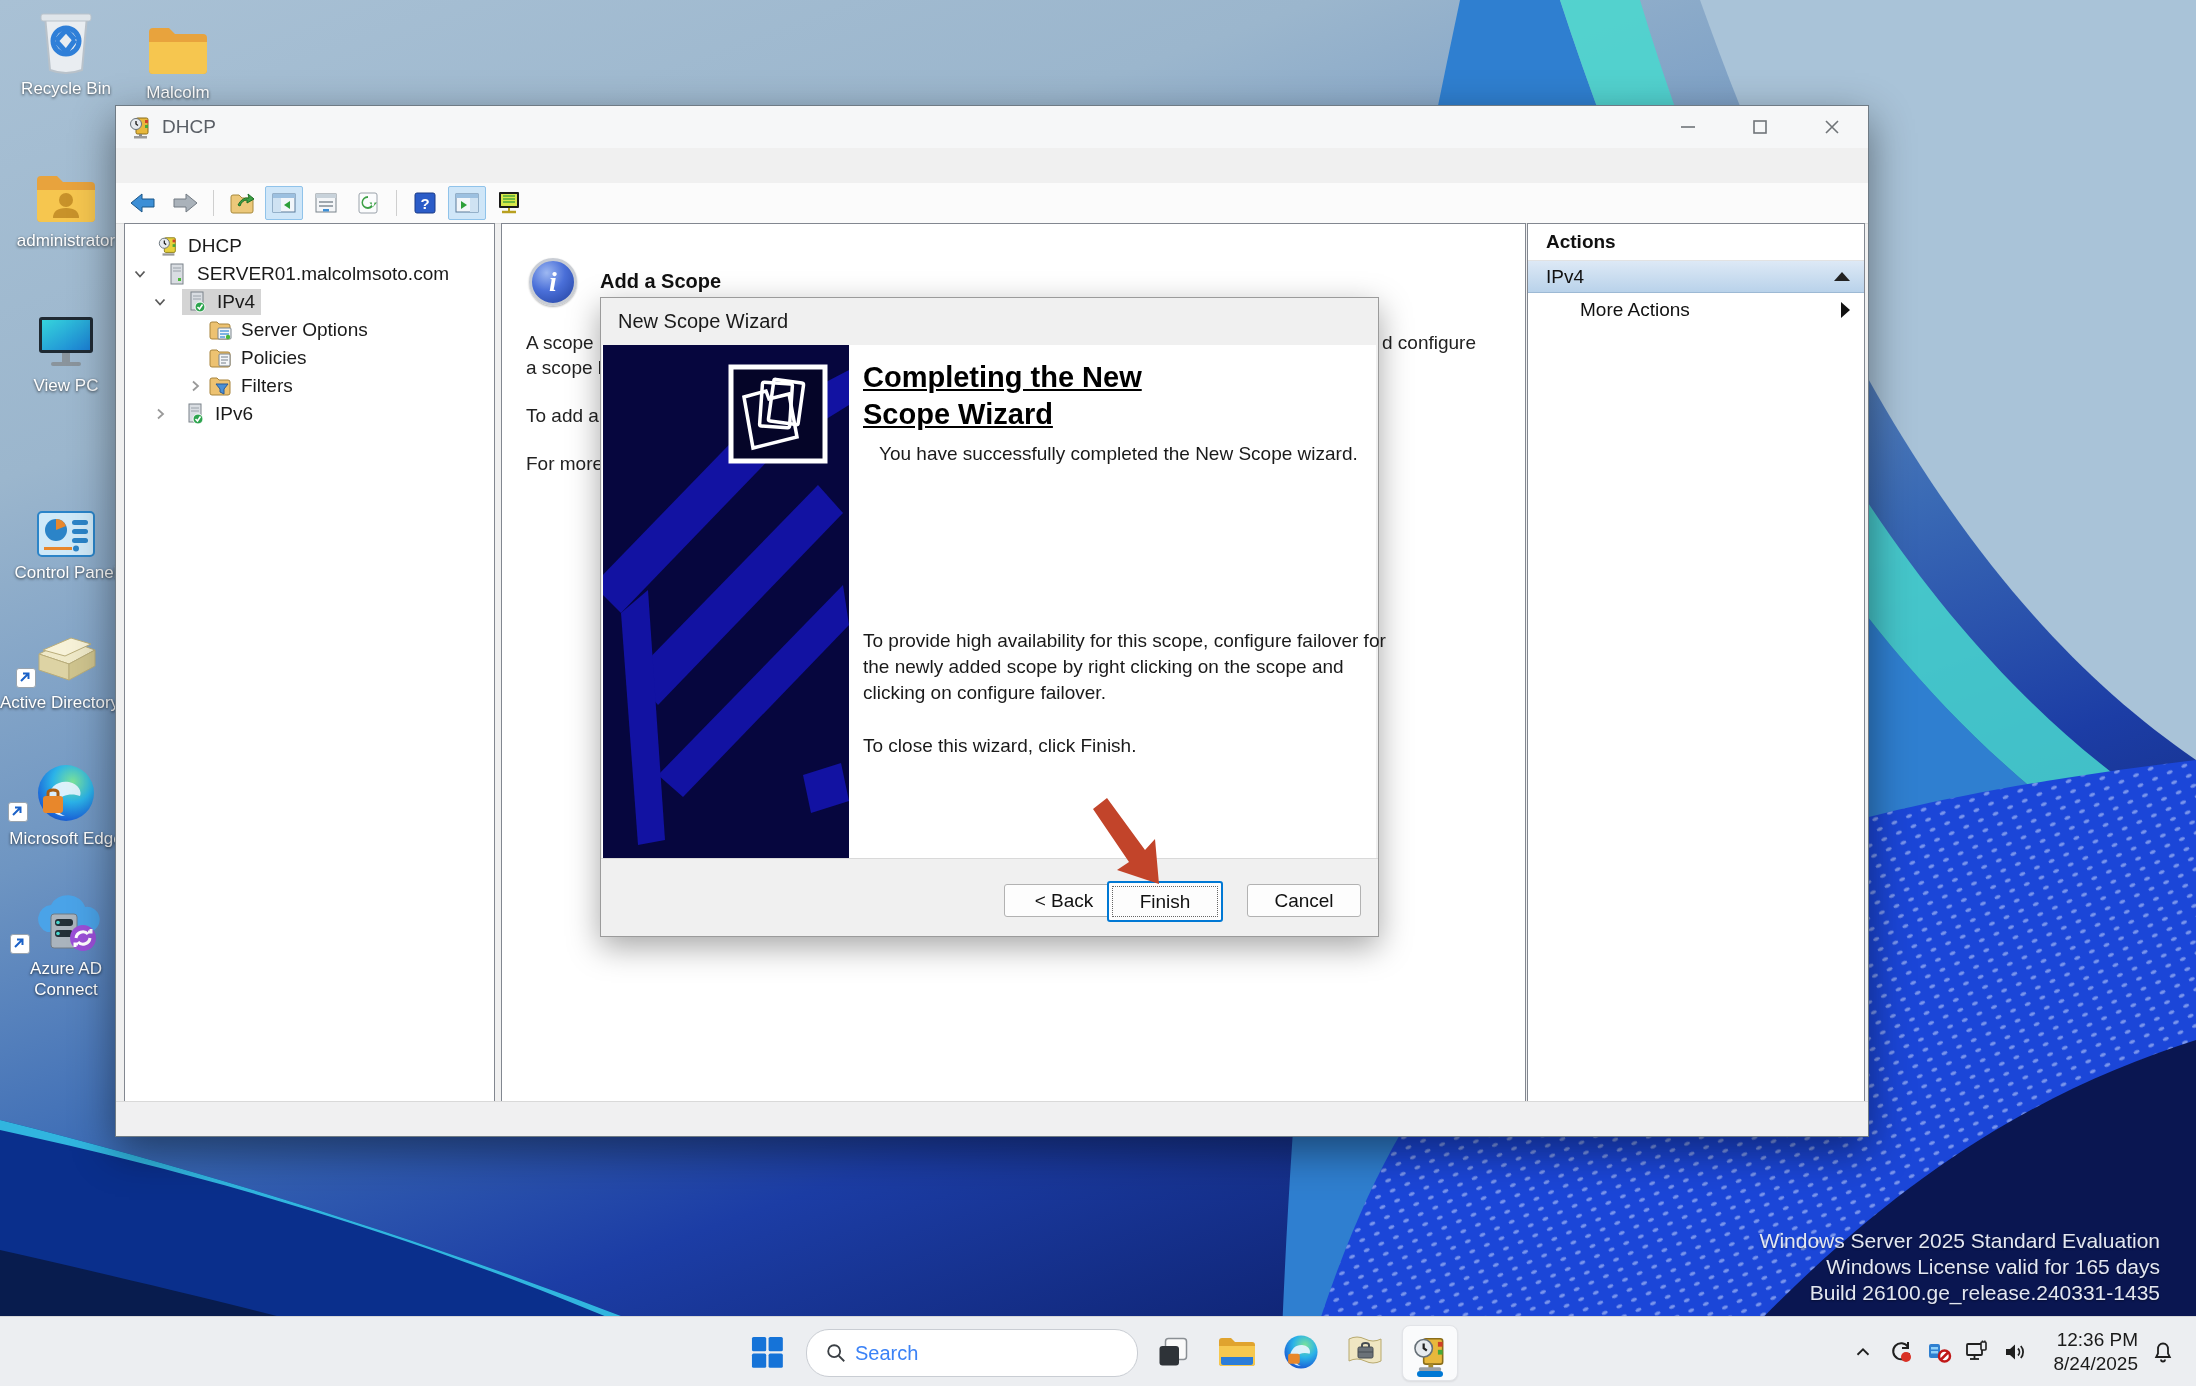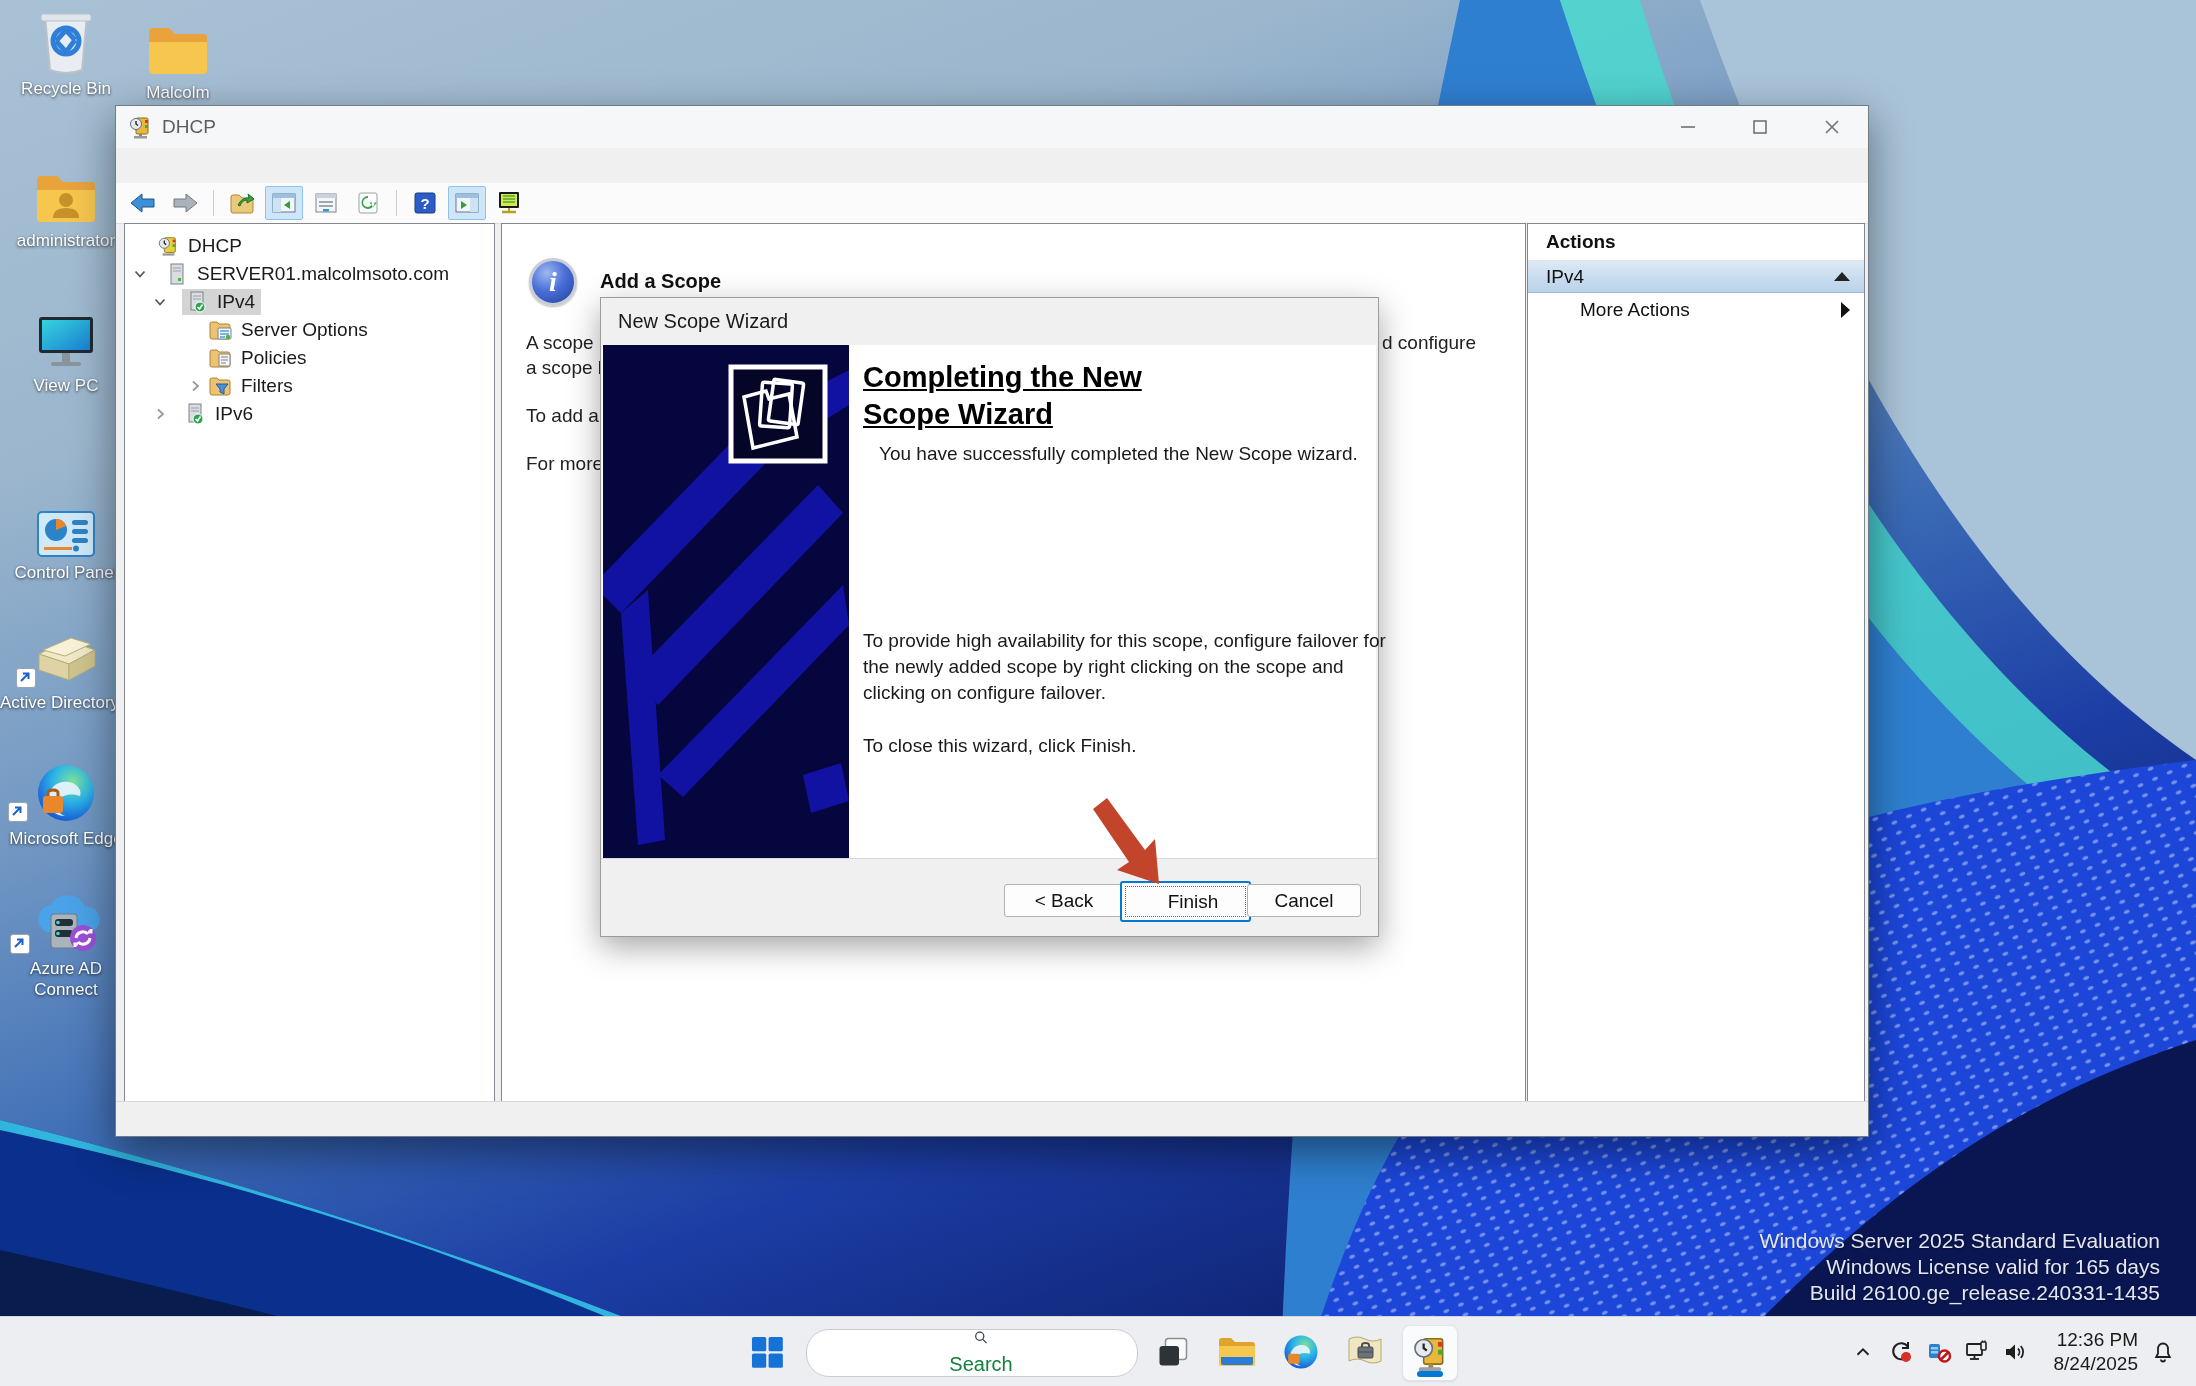--- a/index.html
+++ b/index.html
@@ -77,33 +77,33 @@
   .wiz-body{position:absolute;left:1px;top:47px;width:774px;height:514px;background:#fff;}
   .watermark{position:absolute;left:1px;top:0;width:246px;height:514px;background:#06063e;overflow:hidden;}
   .wiz-heading{position:absolute;left:261px;top:14px;width:370px;font-size:29px;line-height:37px;font-weight:bold;color:#000;text-decoration:underline;}
   .wiz-sub{position:absolute;left:261px;top:98px;width:500px;font-size:19px;color:#1a1a1a;margin-left:16px;}
   .wiz-para{position:absolute;left:261px;top:283px;width:548px;font-size:19px;line-height:26px;color:#1a1a1a;}
   .wiz-close{position:absolute;left:261px;top:390px;width:500px;font-size:19px;color:#1a1a1a;}
   .wiz-footer{position:absolute;left:0;bottom:0;right:0;height:77px;background:#f0f0f0;border-top:1px solid #d9d9d9;}
   .btn{position:absolute;height:31px;background:#fdfdfd;border:1px solid #b2b2b2;border-radius:3px;
     font-size:19px;color:#111;display:flex;align-items:center;justify-content:center;font-family:"Liberation Sans",sans-serif;}
   .btn.back{left:403px;top:25px;width:118px;}
-  .btn.finish{left:519px;top:22px;width:112px;height:37px;border:2px solid #0078d4;outline:1px dotted #666;outline-offset:-6px;padding-left:15px;}
+  .btn.finish{left:506px;top:22px;width:112px;height:37px;border:2px solid #0078d4;outline:1px dotted #666;outline-offset:-6px;}
   .btn.cancel{left:646px;top:25px;width:112px;}
 
   
   .anno-arrow{left:1093px;top:792px;width:80px;height:100px;z-index:60;}
 
   
   .taskbar{left:0;top:1316px;width:2196px;height:70px;background:#eceef1;border-top:1px solid #d5d7da;}
   .tb-item{position:absolute;top:8px;width:54px;height:54px;display:flex;align-items:center;justify-content:center;border-radius:8px;}
   .tb-item.active{background:#fafbfc;border:1px solid #e2e4e8;box-shadow:0 1px 2px rgba(0,0,0,.08);}
   .tb-underline{position:absolute;left:50%;transform:translateX(-50%);bottom:3px;width:26px;height:6px;border-radius:3px;background:#0078d4;}
   .searchpill{position:absolute;left:806px;top:12px;width:312px;height:46px;background:#fff;border:1px solid #c9cdd3;
-    border-radius:23px;display:flex;align-items:center;padding-left:18px;gap:8px;font-size:20px;color:#15803d;flex-direction:column;}
+    border-radius:23px;display:flex;align-items:center;padding-left:18px;gap:8px;font-size:20px;color:#3b82f6;}
   .tray{position:absolute;right:0;top:0;height:70px;display:flex;align-items:center;}
   .tray-ic{width:38px;height:40px;display:flex;align-items:center;justify-content:center;}
   .clock{width:96px;text-align:right;font-size:19px;line-height:24px;color:#1a1a1a;margin:0 6px 0 8px;}
 
   
   .sysinfo{right:36px;top:1228px;text-align:right;color:#e3e7f1;font-size:21px;line-height:26px;
     text-shadow:0 1px 2px rgba(0,0,0,.4);}
 </style>
 </head>
 <body>

